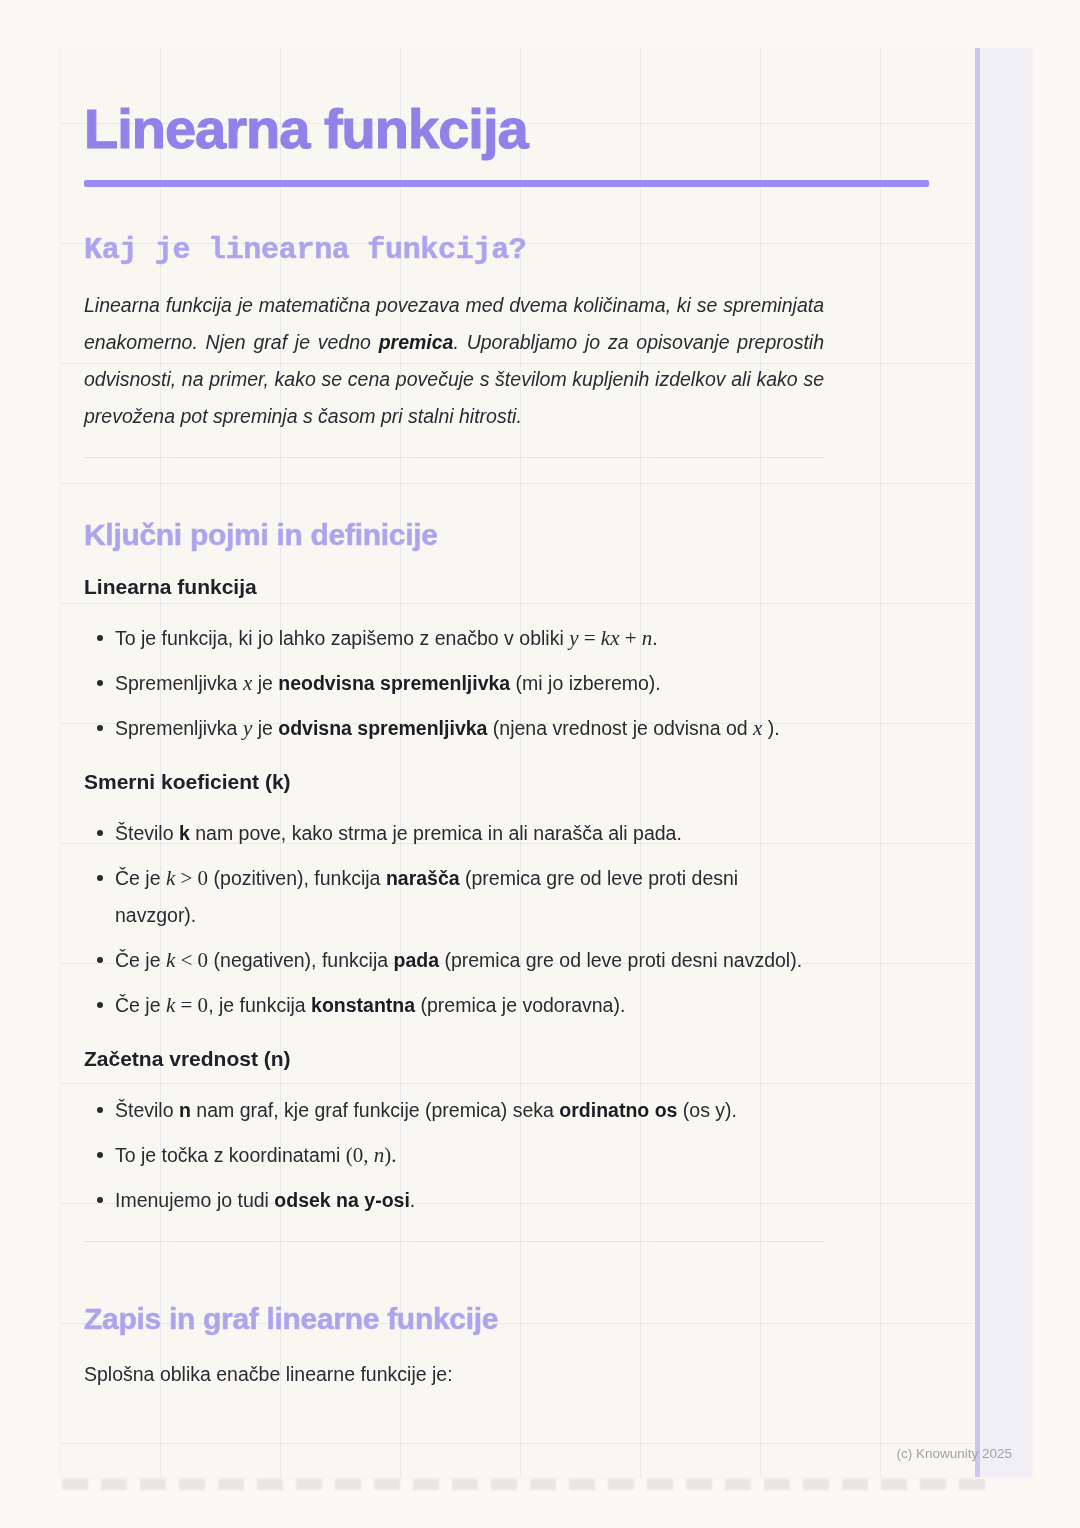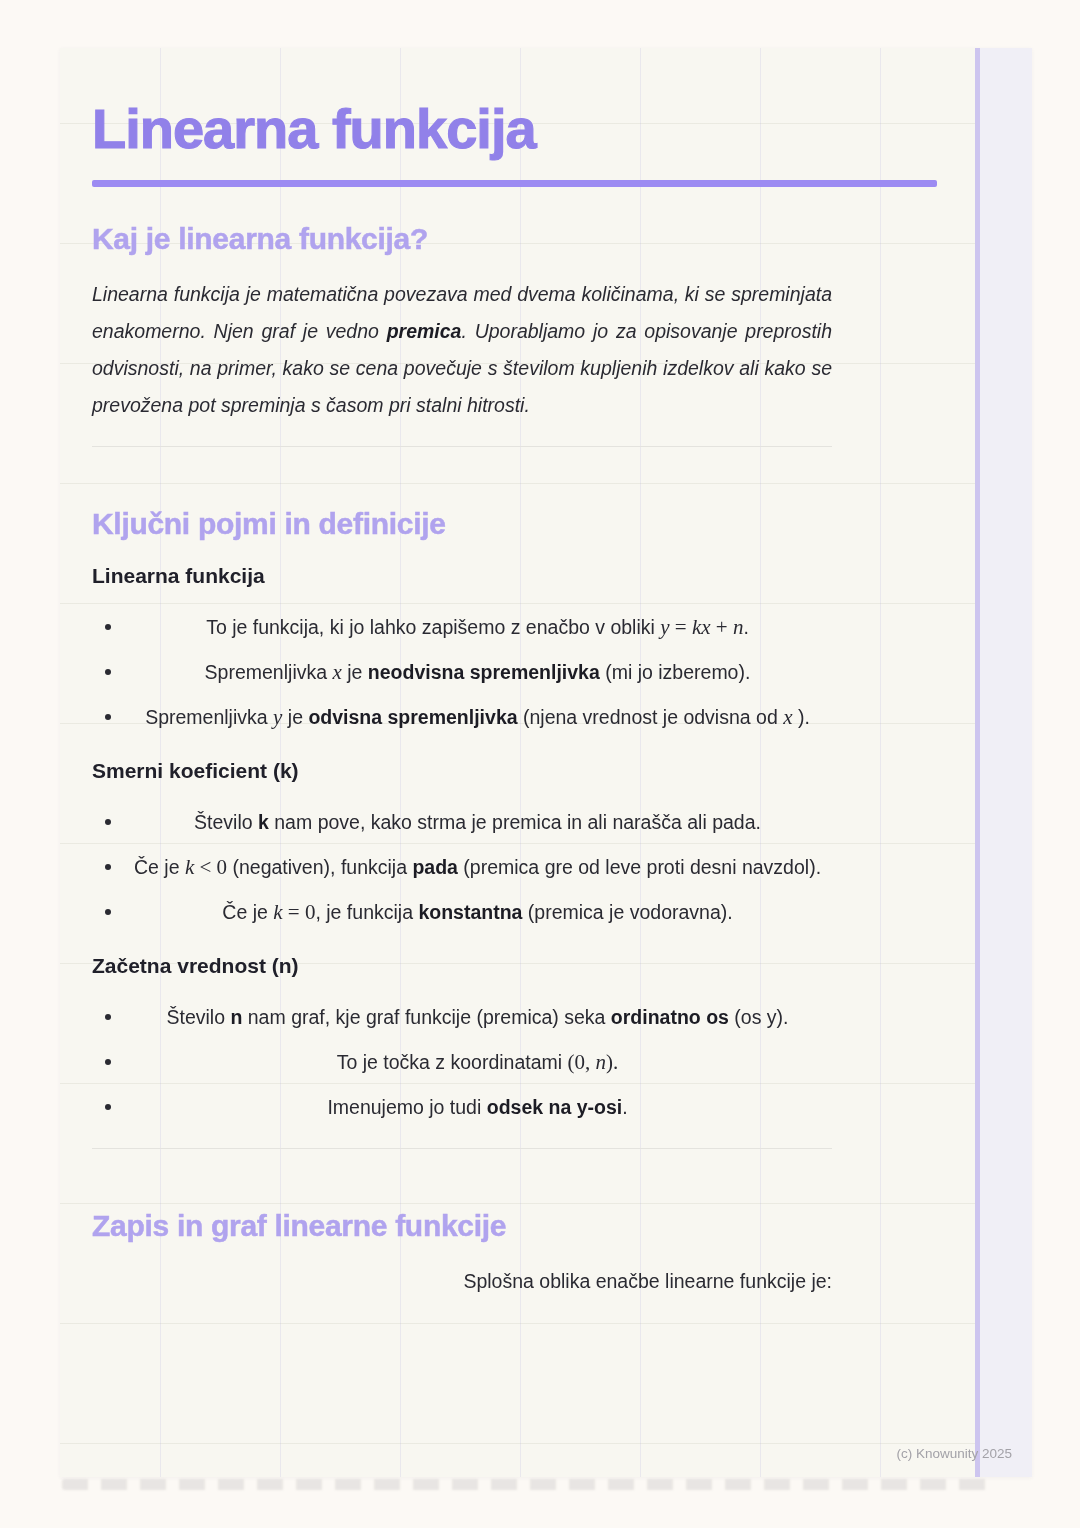--- a/index.html
+++ b/index.html
@@ -26,21 +26,21 @@
   }
   .margin-strip{
     position:absolute;
     right:0;top:0;
     width:52px;height:100%;
     background:#f0eff6;
     border-left:5px solid #cdc5ef;
   }
   .content{
     position:absolute;
-    left:32px;top:46px;
+    left:24px;top:46px;
     width:845px;
   }
   .doc-title{
     font-size:56px;
     font-weight:800;
     letter-spacing:-1px;
     line-height:70px;
     color:#9181e9;
     -webkit-text-stroke:1.1px #9181e9;
   }
@@ -52,51 +52,49 @@
   }
   .h2{
     font-size:30px;
     font-weight:700;
     line-height:34px;
     letter-spacing:-0.3px;
     color:#b0a3ee;
     -webkit-text-stroke:0.5px #b0a3ee;
     margin-top:60px;
   }
-  .h2.first{margin-top:35px;}
+  .h2.first{margin-top:46px;font-family:Liberation Mono, monospace;}
   .h3{
     font-size:21px;
     font-weight:700;
     line-height:26px;
     color:#20202a;
     margin-top:22px;
   }
   .para{
     width:740px;
     font-size:19.5px;
     line-height:37px;
     color:#2a2a32;
     margin-top:20px;
-    text-align:right;
   }
   .para.just{text-align:justify;text-justify:inter-word;font-style:italic;}
   .blist{
     list-style:none;
     margin:20px 0 0 0;
     padding:0;
     width:740px;
   }
   .blist li{
     position:relative;
     padding-left:31px;
     font-size:19.5px;
     line-height:37px;
     color:#2a2a32;
     margin-top:8px;
-    text-align:center;
   }
   .blist li:first-child{margin-top:0;}
   .bullet-dot{
     position:absolute;
     left:13px;top:15px;
     width:6px;height:6px;
     border-radius:50%;
     background:#2a2a32;
   }
   .divider{
@@ -139,20 +137,21 @@
       <div class="h2">Ključni pojmi in definicije</div>
       <div class="h3">Linearna funkcija</div>
       <ul class="blist">
         <li><span class="bullet-dot"></span><span>To je funkcija, ki jo lahko zapišemo z enačbo v obliki </span><span class="seg-m">y</span><span class="seg-mn"> = </span><span class="seg-m">kx</span><span class="seg-mn"> + </span><span class="seg-m">n</span><span>.</span></li>
         <li><span class="bullet-dot"></span><span>Spremenljivka </span><span class="seg-m">x</span><span> je </span><span class="seg-b">neodvisna spremenljivka</span><span> (mi jo izberemo).</span></li>
         <li><span class="bullet-dot"></span><span>Spremenljivka </span><span class="seg-m">y</span><span> je </span><span class="seg-b">odvisna spremenljivka</span><span> (njena vrednost je odvisna od </span><span class="seg-m">x</span><span> ).</span></li>
       </ul>
       <div class="h3">Smerni koeficient (k)</div>
       <ul class="blist">
         <li><span class="bullet-dot"></span><span>Število </span><span class="seg-b">k</span><span> nam pove, kako strma je premica in ali narašča ali pada.</span></li>
+        <li><span class="bullet-dot"></span><span>Če je </span><span class="seg-m">k</span><span class="seg-mn"> &gt; 0</span><span> (pozitiven), funkcija </span><span class="seg-b">narašča</span><span> (premica gre od leve proti desni navzgor).</span></li>
         <li><span class="bullet-dot"></span><span>Če je </span><span class="seg-m">k</span><span class="seg-mn"> &lt; 0</span><span> (negativen), funkcija </span><span class="seg-b">pada</span><span> (premica gre od leve proti desni navzdol).</span></li>
         <li><span class="bullet-dot"></span><span>Če je </span><span class="seg-m">k</span><span class="seg-mn"> = 0</span><span>, je funkcija </span><span class="seg-b">konstantna</span><span> (premica je vodoravna).</span></li>
       </ul>
       <div class="h3">Začetna vrednost (n)</div>
       <ul class="blist">
         <li><span class="bullet-dot"></span><span>Število </span><span class="seg-b">n</span><span> nam graf, kje graf funkcije (premica) seka </span><span class="seg-b">ordinatno os</span><span> (os y).</span></li>
         <li><span class="bullet-dot"></span><span>To je točka z koordinatami </span><span class="seg-mn">(0, </span><span class="seg-m">n</span><span class="seg-mn">).</span></li>
         <li><span class="bullet-dot"></span><span>Imenujemo jo tudi </span><span class="seg-b">odsek na y-osi</span><span>.</span></li>
       </ul>
       <div class="divider"></div>

